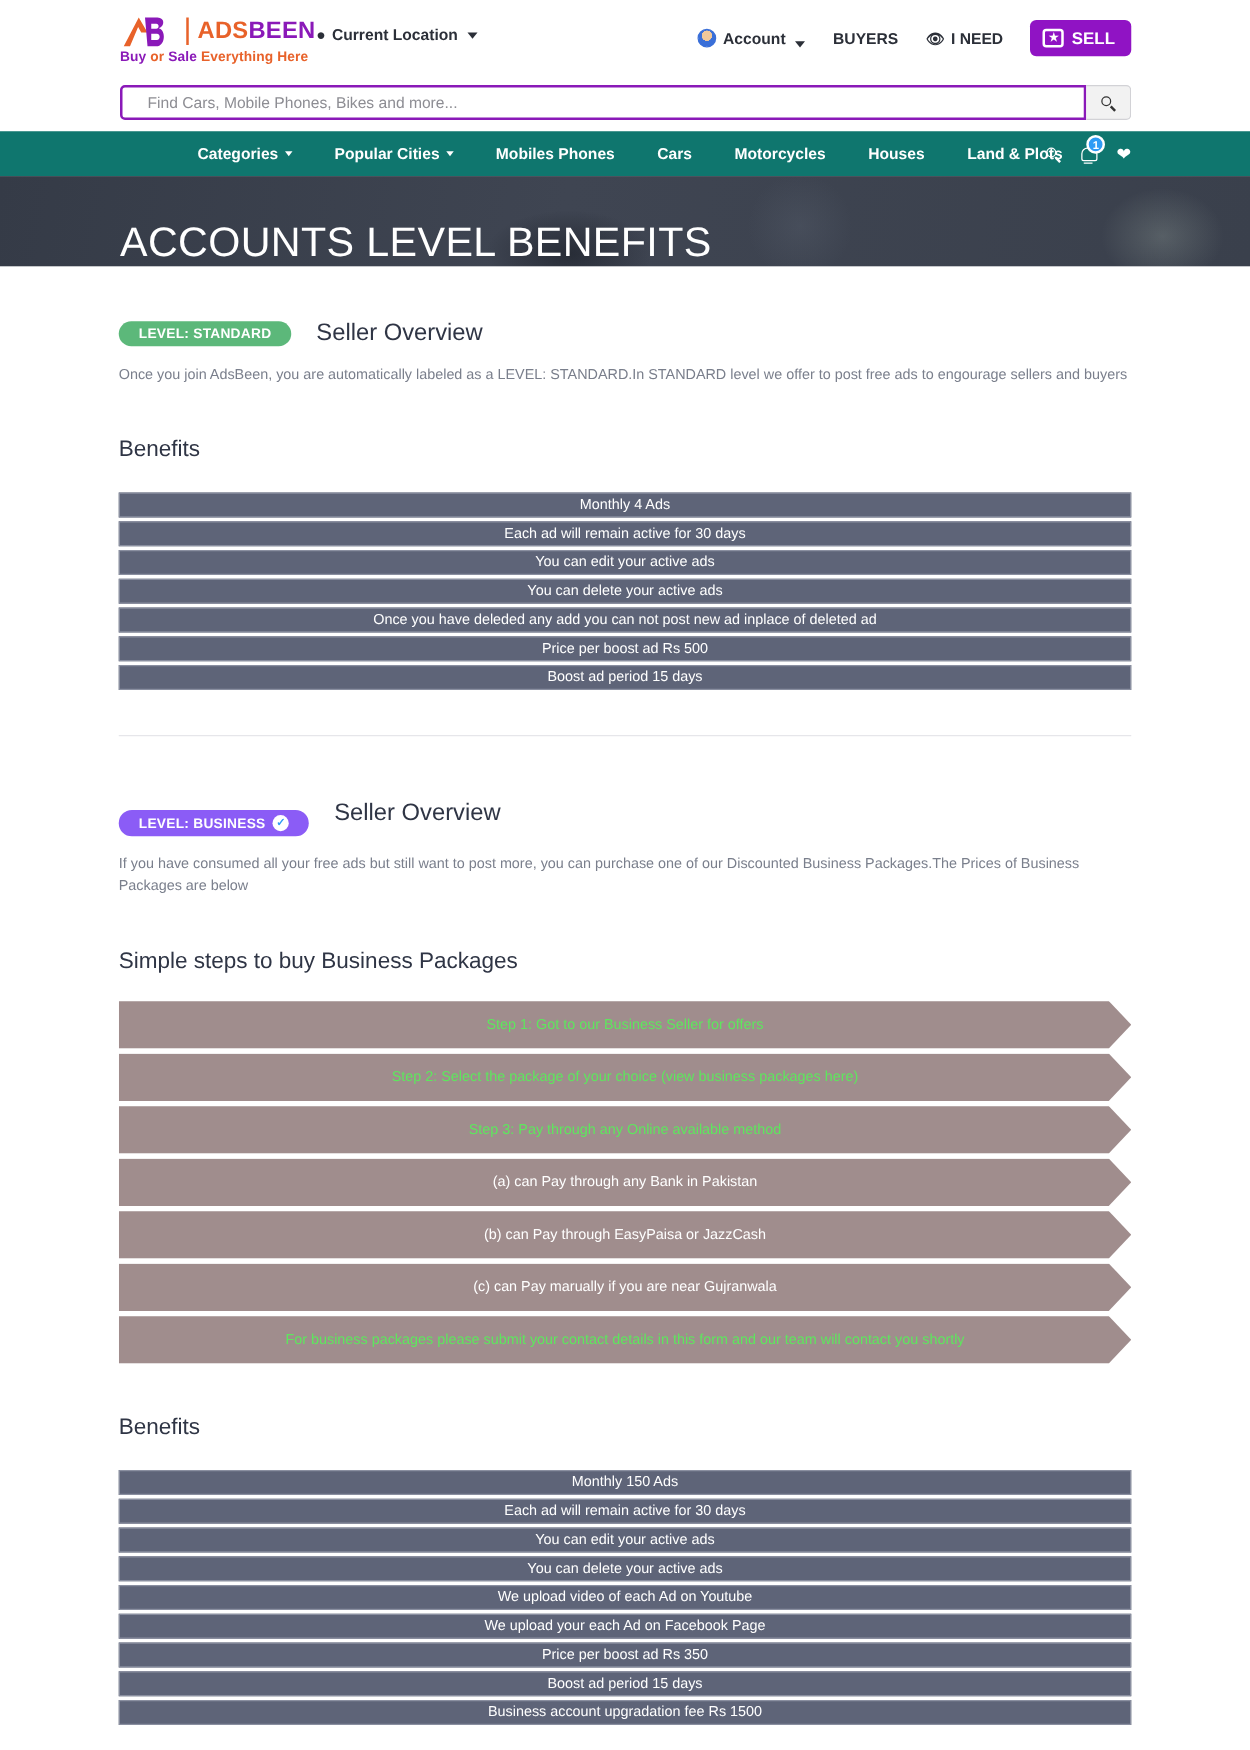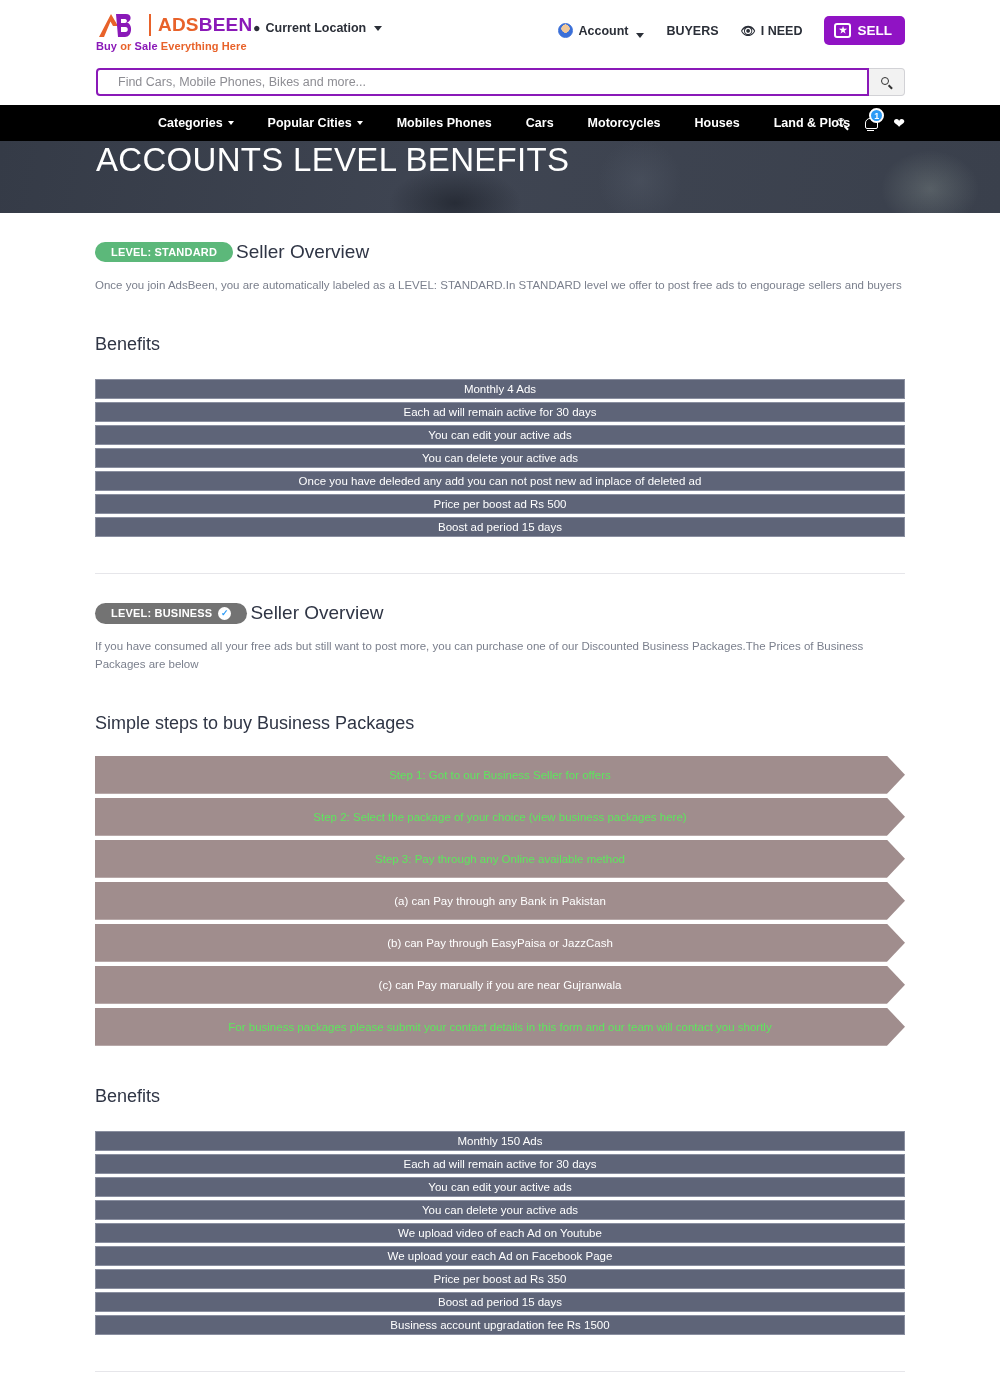--- a/index.html
+++ b/index.html
@@ -92,21 +92,21 @@
     position: absolute; width: 8px; height: 8px; border: 1.6px solid #333;
     border-radius: 50%; top: 0; left: 0;
   }
   .mag b {
     position: absolute; width: 5px; height: 1.6px; background: #333;
     transform: rotate(45deg); bottom: 0px; right: -1px;
   }
 
   
   .navbar {
-    height: 36px; background: #000000; display: flex; align-items: center;
+    height: 36px; background: #0f766e; display: flex; align-items: center;
     position: relative;
   }
   .nav-items { display: flex; align-items: center; gap: 34px; margin-left: 158px; }
   .nav-item {
     color: #ffffff; font-size: 12.5px; font-weight: bold; cursor: pointer;
     display: flex; align-items: center; gap: 5px; white-space: nowrap;
   }
   .caret-w {
     width: 0; height: 0; border-left: 3.5px solid transparent;
     border-right: 3.5px solid transparent; border-top: 4.5px solid #fff;
@@ -132,47 +132,47 @@
     position: absolute; top: -8px; right: -7px; background: #2e9bf5; color: #fff;
     font-size: 9px; font-weight: bold; border-radius: 50%; width: 15px; height: 15px;
     display: flex; align-items: center; justify-content: center;
     border: 2px solid #ffffff;
   }
   .heart { font-size: 14px; line-height: 1; }
 
   
   .hero {
     height: 72px; background: #3a404c; position: relative; overflow: hidden;
-    display: flex; align-items: flex-start;
+    display: flex; align-items: flex-end;
   }
   .hero::before {
     content: ""; position: absolute; inset: 0;
     background:
       radial-gradient(ellipse 70px 55px at 930px 48px, rgba(200,215,200,.20), transparent 70%),
       radial-gradient(ellipse 95px 50px at 455px 62px, rgba(20,24,32,.55), transparent 70%),
       radial-gradient(ellipse 60px 60px at 640px 40px, rgba(120,130,145,.16), transparent 70%),
       linear-gradient(100deg, #353b47 0%, #3f4552 45%, #3a404c 100%);
   }
   .hero-title {
     position: relative; margin-left: 96px; color: #ffffff;
     font-size: 33px; font-weight: normal; letter-spacing: .3px;
   }
 
   
   .content { padding: 0 0 0 0; background: #fff; }
   .wrap { width: 810px; margin: 0 auto; }
 
-  .ov-head { display: flex; align-items: center; gap: 3px; padding-top: 28px; }
+  .ov-head { display: flex; align-items: center; gap: 20px; padding-top: 43px; }
   .pill {
     color: #fff; font-size: 11px; font-weight: bold; border-radius: 20px;
     padding: 4px 16px; display: inline-flex; align-items: center; gap: 6px;
     letter-spacing: .2px; white-space: nowrap;
   }
   .pill-standard { background: #5cb87a; }
-  .pill-business { background: #737373; }
+  .pill-business { background: #8b5cf6; margin-top: 16px; }
   .check-ic {
     width: 13px; height: 13px; border-radius: 50%; background: #fff; color: #2e9bf5;
     font-size: 9px; display: flex; align-items: center; justify-content: center;
     font-weight: bold; line-height: 1;
   }
   .ov-title { font-size: 19px; color: #2f3545; font-weight: normal; }
   .ov-desc {
     font-size: 11.5px; color: #7a7f8c; margin-top: 14px; line-height: 1.5;
   }
 

